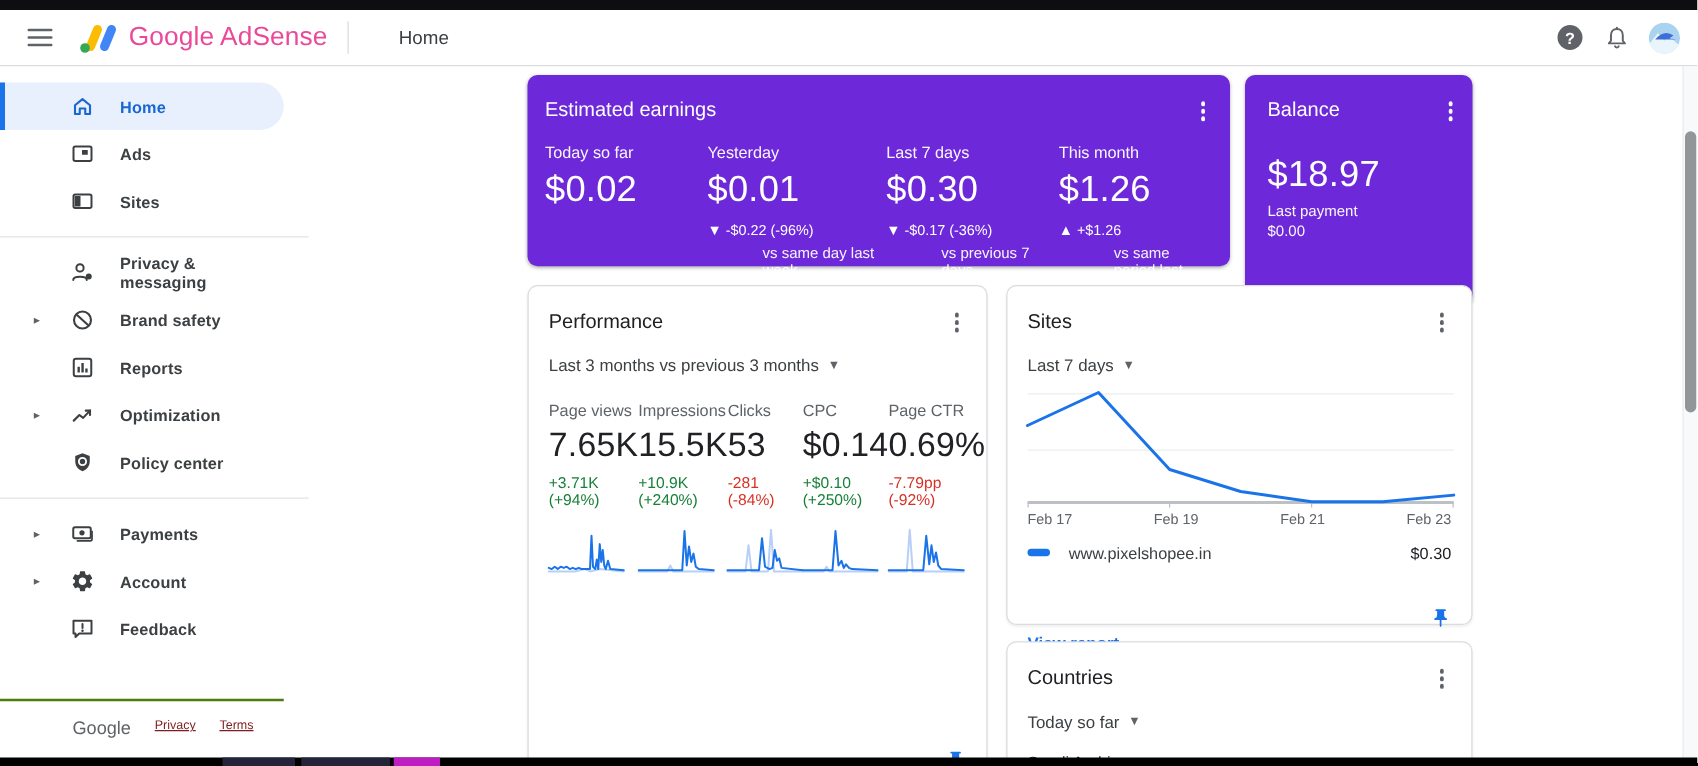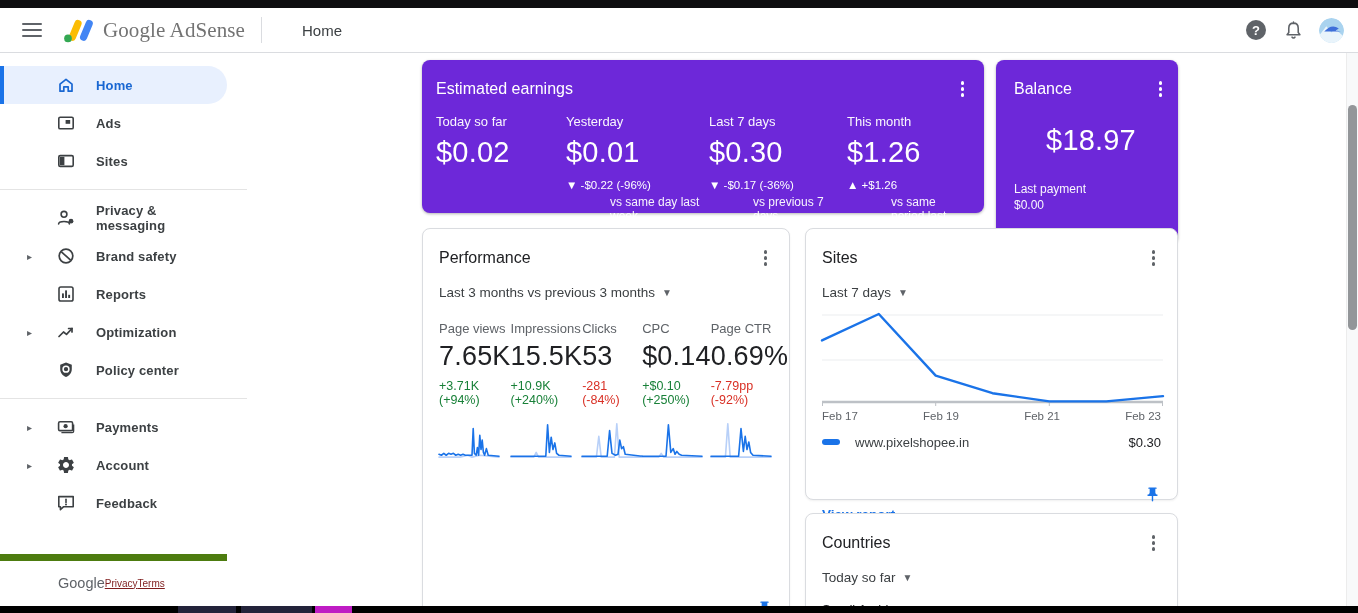--- a/index.html
+++ b/index.html
@@ -14,40 +14,40 @@
   .bottom-strip span{position:absolute;top:0;bottom:0;display:block;}
   .seg-a{left:178px;width:58px;background:#23233a;}
   .seg-b{left:241px;width:71px;background:#23233a;}
   .seg-c{left:315px;width:37px;background:#bf1cc4;}
   
   .appbar{position:absolute;top:8px;left:0;right:0;height:45px;background:#fff;
     border-bottom:1px solid #dadce0;display:flex;align-items:center;padding:0 10px 0 20px;box-sizing:border-box;z-index:30;}
   .hamburger{width:20px;height:14px;display:flex;flex-direction:column;justify-content:space-between;cursor:pointer;padding:5px 2px;}
   .hamburger i{display:block;height:2px;background:#5f6368;border-radius:1px;}
   .logo-svg{margin-left:18px;}
-  .brand{font-size:21px;color:#737373;margin-left:9px;letter-spacing:.1px;font-family:Liberation Serif, serif;}
+  .brand{font-size:21px;color:#ec4899;margin-left:9px;letter-spacing:.1px;}
   .bar-div{width:1px;height:26px;background:#dadce0;margin-left:16px;}
   .page-title{font-size:15px;color:#3c4043;margin-left:40px;}
   .bar-spacer{flex:1;}
   .help-btn{width:20px;height:20px;border-radius:50%;background:#5f6368;color:#fff;font-size:13px;font-weight:bold;
     display:flex;align-items:center;justify-content:center;cursor:pointer;}
   .bell{margin-left:17px;cursor:pointer;}
   .avatar{width:25px;height:25px;border-radius:50%;margin-left:15px;margin-right:4px;overflow:hidden;cursor:pointer;}
   
   .sidebar{position:absolute;top:53px;left:0;width:247px;bottom:7px;background:#fff;z-index:20;padding-top:13px;box-sizing:border-box;}
   .side-item{height:38px;display:flex;align-items:center;position:relative;padding-left:56px;cursor:pointer;margin-right:20px;}
   .side-item .icn{width:20px;height:20px;flex:0 0 20px;}
   .side-item .lbl{margin-left:20px;font-size:13px;font-weight:bold;color:#3c4043;letter-spacing:.15px;}
   .side-item .exp{position:absolute;left:27px;font-size:10px;color:#5f6368;}
   .side-item.selected{background:#e8f0fe;border-radius:0 19px 19px 0;}
   .side-item.selected::before{content:"";position:absolute;left:0;top:0;bottom:0;width:4px;background:#1a73e8;}
   .side-item.selected .lbl{color:#1967d2;}
   .side-div{border:0;border-top:1px solid #e4e4e4;margin:9px 0;}
-  .side-footer{position:absolute;left:0;right:20px;bottom:0;border-top:7px solid #4d7c0f;
-    padding:14px 0 15px 58px;display:flex;gap:0;align-items:center;}
+  .side-footer{position:absolute;left:0;right:20px;bottom:0;border-top:2px solid #4d7c0f;
+    padding:14px 0 15px 58px;display:flex;gap:19px;align-items:flex-start;}
   .foot-google{font-size:14.5px;color:#5f6368;}
   .foot-link{font-size:10px;color:#7f1d1d;text-decoration:underline;cursor:pointer;}
   
   .card{position:absolute;border-radius:8px;background:#fff;border:1px solid #dadce0;
     box-shadow:0 1px 2px rgba(60,64,67,.08);box-sizing:border-box;}
   .card.blue{background:#6d28d9;border:none;box-shadow:0 1px 3px rgba(0,0,0,.3);color:#fff;}
   .card-head{display:flex;justify-content:space-between;align-items:center;}
   .card-title{font-size:16px;}
   .card.white .card-title{color:#202124;}
   .kebab{display:inline-flex;flex-direction:column;gap:2.5px;padding:4px 6px;cursor:pointer;}
@@ -55,22 +55,22 @@
   .card.white .kebab{color:#5f6368;}
   
   #earnings{left:422px;top:60px;width:562px;height:153px;padding:17px 14px 0 14px;}
   .eb-grid{display:grid;grid-template-columns:130px 143px 138px 1fr;margin-top:13px;}
   .eb-label{font-size:13px;color:rgba(255,255,255,.96);}
   .eb-value{font-size:29px;font-weight:400;margin-top:7px;letter-spacing:.2px;}
   .eb-delta{font-size:11.5px;margin-top:10px;min-height:13px;}
   .eb-compare{font-size:12px;margin-top:3px;color:rgba(255,255,255,.95);margin-left:44px;}
   
   #balance{left:996px;top:60px;width:182px;height:184px;padding:17px 10px 0 18px;}
-  .bal-value{font-size:29px;margin-top:23px;letter-spacing:.2px;text-align:center;}
-  .bal-lp{font-size:12px;margin-top:25px;color:rgba(255,255,255,.96);}
+  .bal-value{font-size:29px;margin-top:23px;letter-spacing:.2px;}
+  .bal-lp{font-size:12px;margin-top:5px;color:rgba(255,255,255,.96);}
   .bal-lpv{font-size:12px;margin-top:2px;color:rgba(255,255,255,.96);}
   
   #performance{left:422px;top:228px;width:368px;height:392px;padding:17px 16px 0 16px;}
   .range-row{margin-top:15px;font-size:13.5px;color:#3c4043;display:flex;align-items:center;cursor:pointer;}
   .caret{font-size:10px;color:#5f6368;margin-left:7px;}
   .pm-grid{display:grid;grid-template-columns:1fr 1fr 1fr 1fr 1fr;margin-top:4px;}
   .pm-label{font-size:13px;color:#5f6368;margin-top:17px;}
   .pm-value{font-size:27px;color:#202124;margin-top:5px;letter-spacing:.2px;}
   .pm-delta{font-size:12.5px;margin-top:7px;}
   .pm-delta.up{color:#188038;}

